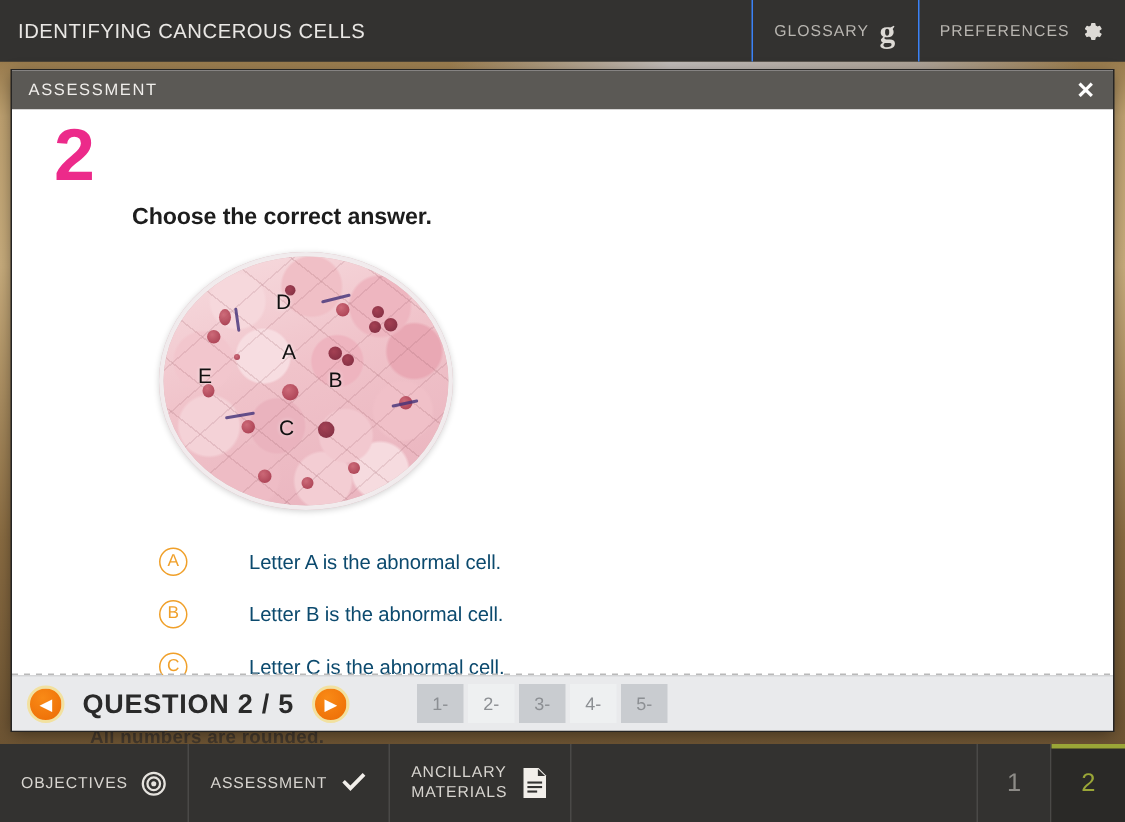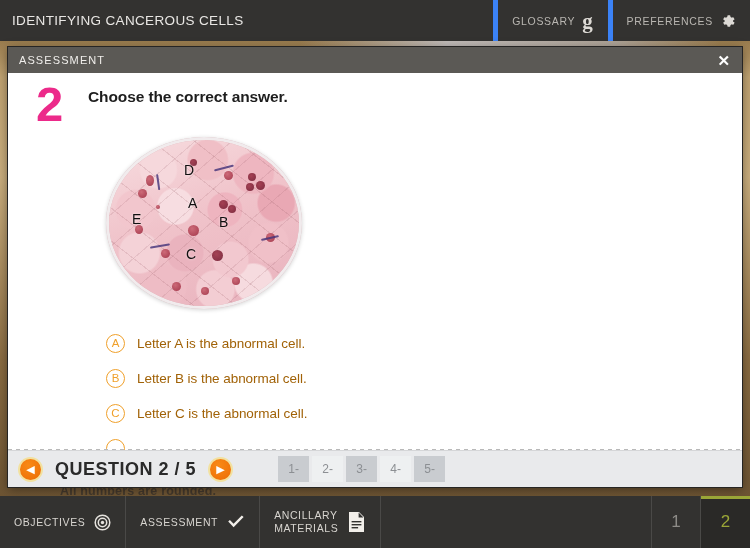--- a/index.html
+++ b/index.html
@@ -62,21 +62,21 @@
     padding-left: 12px;
     flex: 1;
     white-space: nowrap;
   }
   .hdr-btn {
     height: 41px;
     display: flex;
     align-items: center;
     gap: 7px;
     padding: 0 14px;
-    border-left: 5px solid #3b82f6;
+    border-left: 1px solid #3b82f6;
     color: #b9b6b1;
     font-size: 10.5px;
     letter-spacing: .7px;
     cursor: pointer;
     white-space: nowrap;
   }
   .glyph-g {
     font-family: "Liberation Serif", serif;
     font-size: 21px;
     font-weight: bold;
@@ -136,21 +136,21 @@
   }
   .q-number {
     color: #ec2a8a;
     font-size: 49px;
     font-weight: bold;
     line-height: .78;
     width: 52px;
     flex: 0 0 52px;
     font-family: "Liberation Sans", sans-serif;
   }
-  .q-texts { padding-top: 3px; }
+  .q-texts { padding-top: 3px; margin-top: 48px; }
   .q-prompt {
     color: #1d1d1d;
     font-size: 15.5px;
     font-weight: bold;
     letter-spacing: -.1px;
   }
   .q-sub {
     color: #2a2a2a;
     font-size: 13px;
     margin-top: 5px;
@@ -247,23 +247,24 @@
     border: 1.6px solid #f0a02a;
     border-radius: 50%;
     color: #f0a02a;
     font-size: 11.5px;
     display: flex;
     align-items: center;
     justify-content: center;
     line-height: 1;
   }
   .opt-label {
-    color: #a16207;
+    color: #0c4a6e;
     font-size: 13.5px;
     letter-spacing: -.05px;
+    margin-left: 29px;
   }
 
   
   .dash-sep {
     position: absolute;
     left: 0; right: 0; bottom: 37px;
     height: 1px;
     background: repeating-linear-gradient(90deg,#b9b9b9 0 4px, transparent 4px 8px);
   }
   .navbar {

